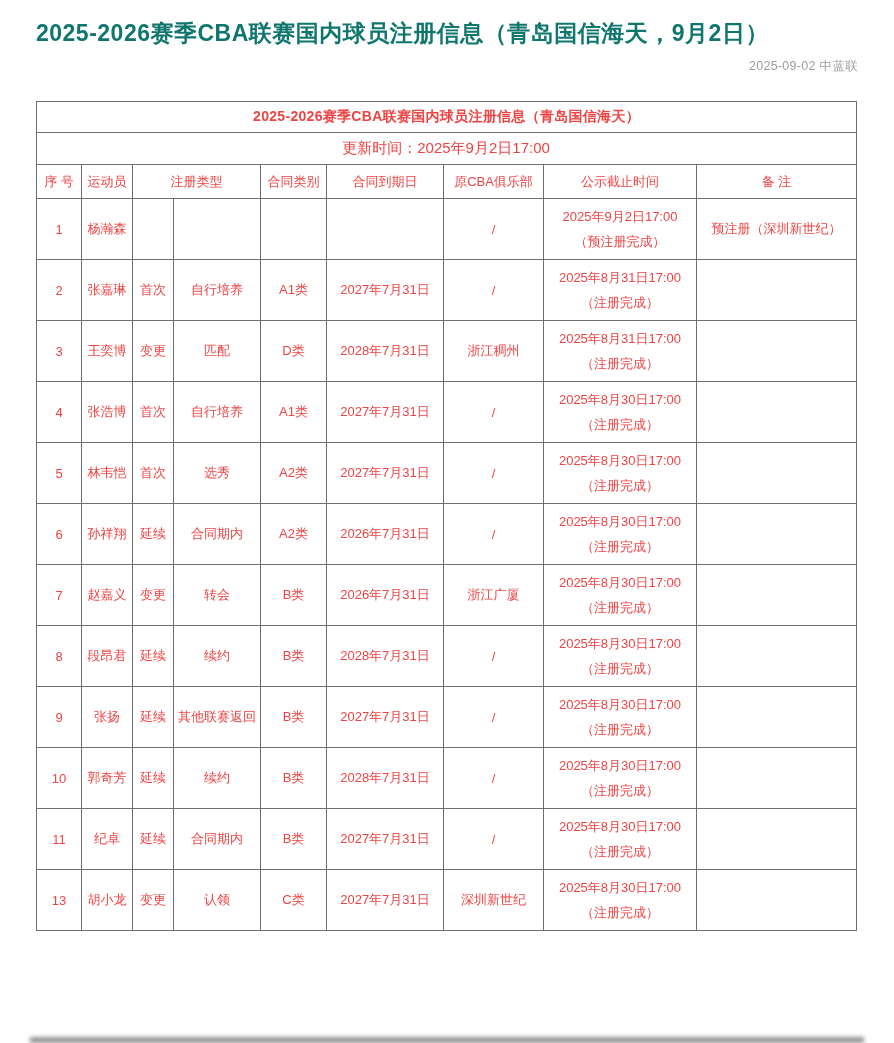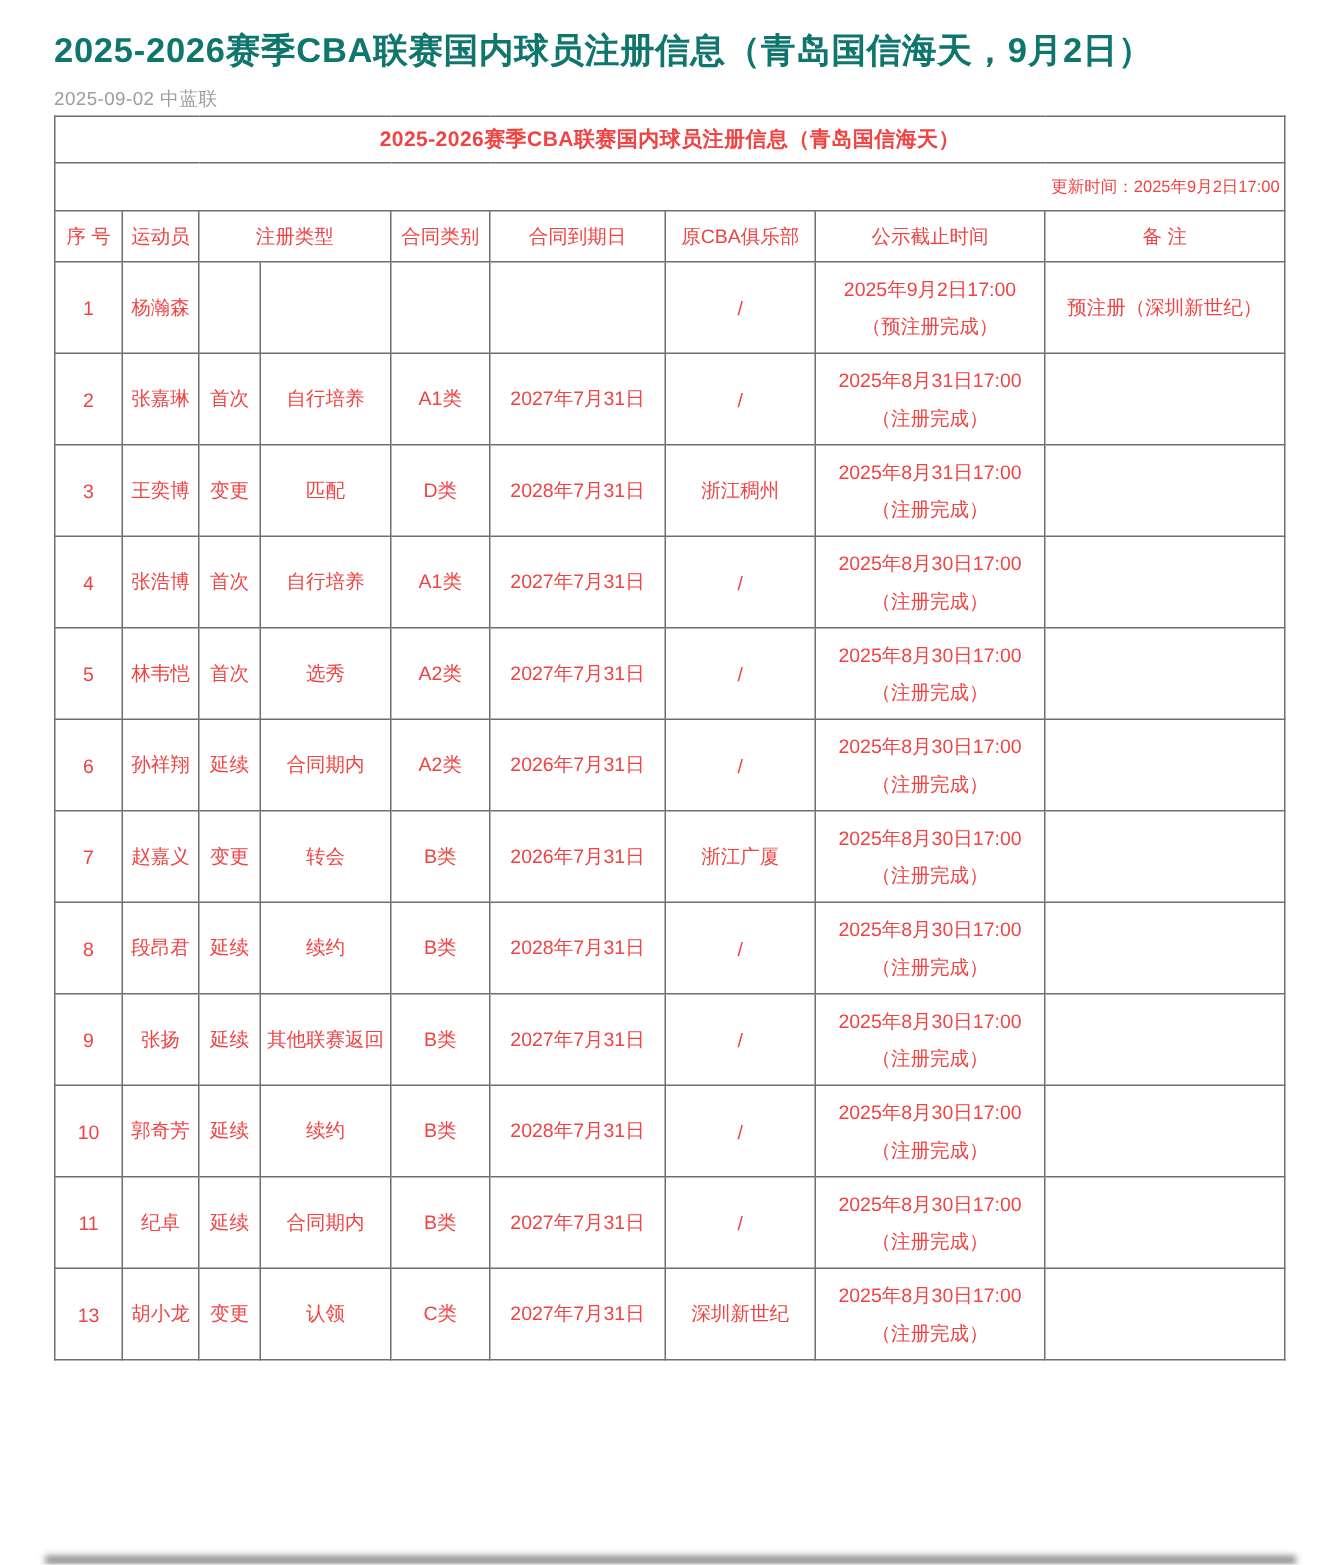--- a/index.html
+++ b/index.html
@@ -17,22 +17,23 @@
     font-size: 23px;
     font-weight: 700;
     color: #0f766e;
     line-height: 1.32;
     margin: 6px 0 10px 0;
     letter-spacing: 0.5px;
   }
   .meta {
     font-size: 12.5px;
     color: #9c9c9c;
-    margin: 0 0 2px 0;
+    margin: 0 0 26px 0;
     letter-spacing: 0.3px;
+    text-align: right;
   }
   table.reg-table {
     width: 820px;
     table-layout: fixed;
     border-collapse: collapse;
     font-size: 13px;
     color: #ef4444;
   }
   table.reg-table td, table.reg-table th {
     border: 1px solid #6f6f6f;
@@ -44,23 +45,22 @@
     white-space: nowrap;
   }
   tr.caption-row td {
     height: 31px;
     font-weight: 600;
     font-size: 14px;
     letter-spacing: 0.3px;
   }
   tr.update-row td {
     height: 32px;
-    text-align: right;
     padding-right: 3px;
-    font-size: 11px;
+    font-size: 15px;
   }
   tr.header-row th {
     height: 34px;
     font-size: 13px;
   }
   tr.data-row { height: 61px; }
   td.deadline-cell div { line-height: 25px; }
   .cutoff-band {
     position: absolute;
     left: 30px;

